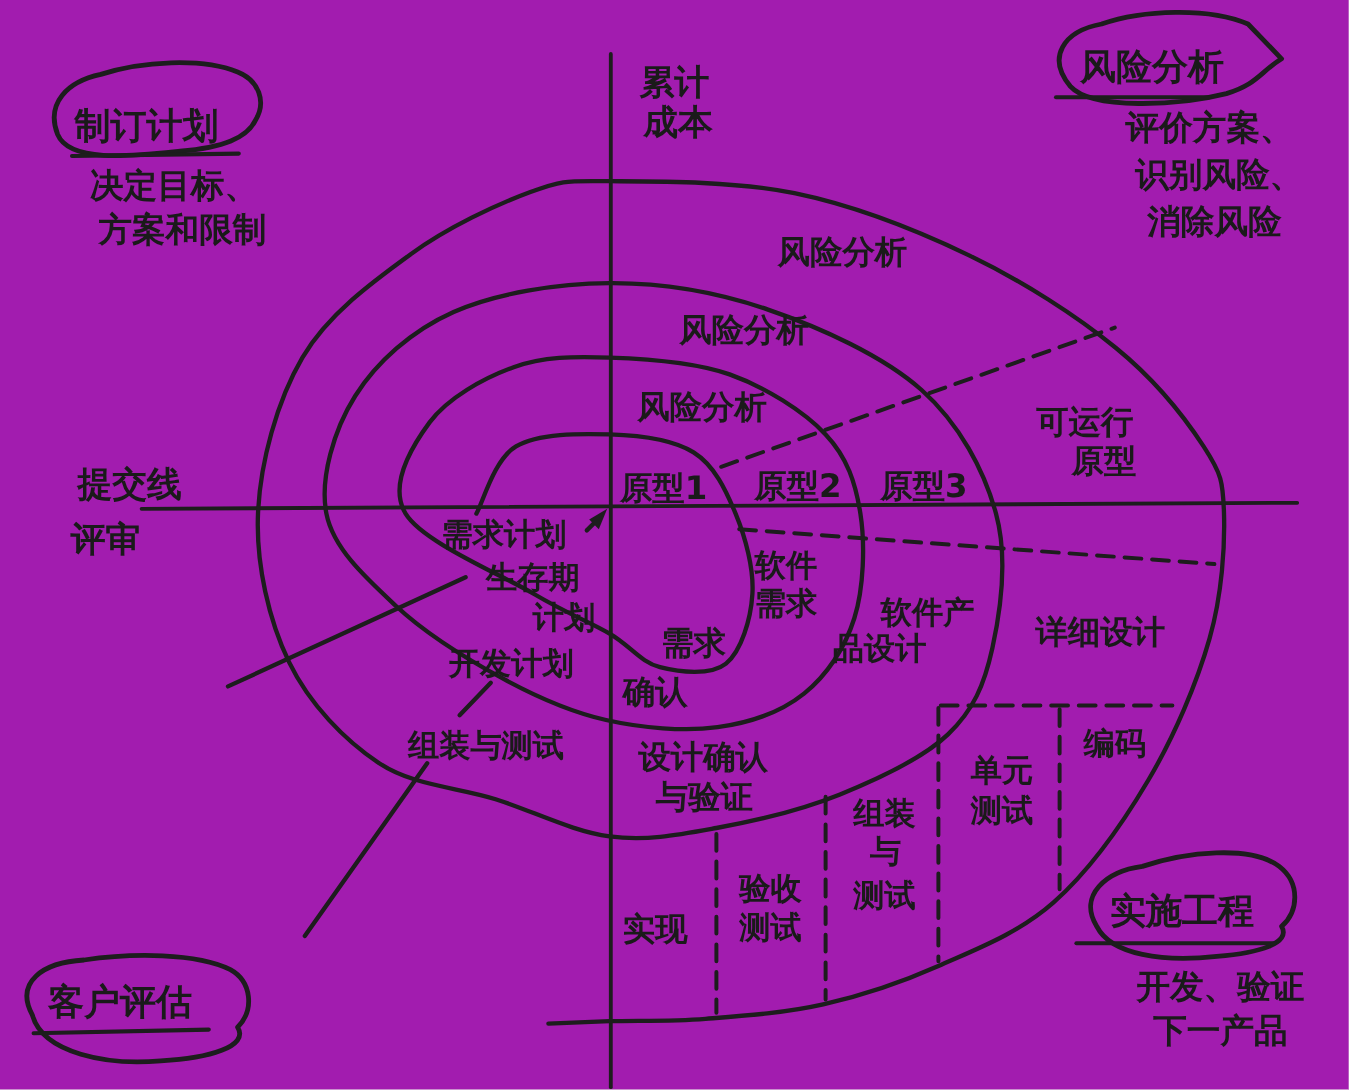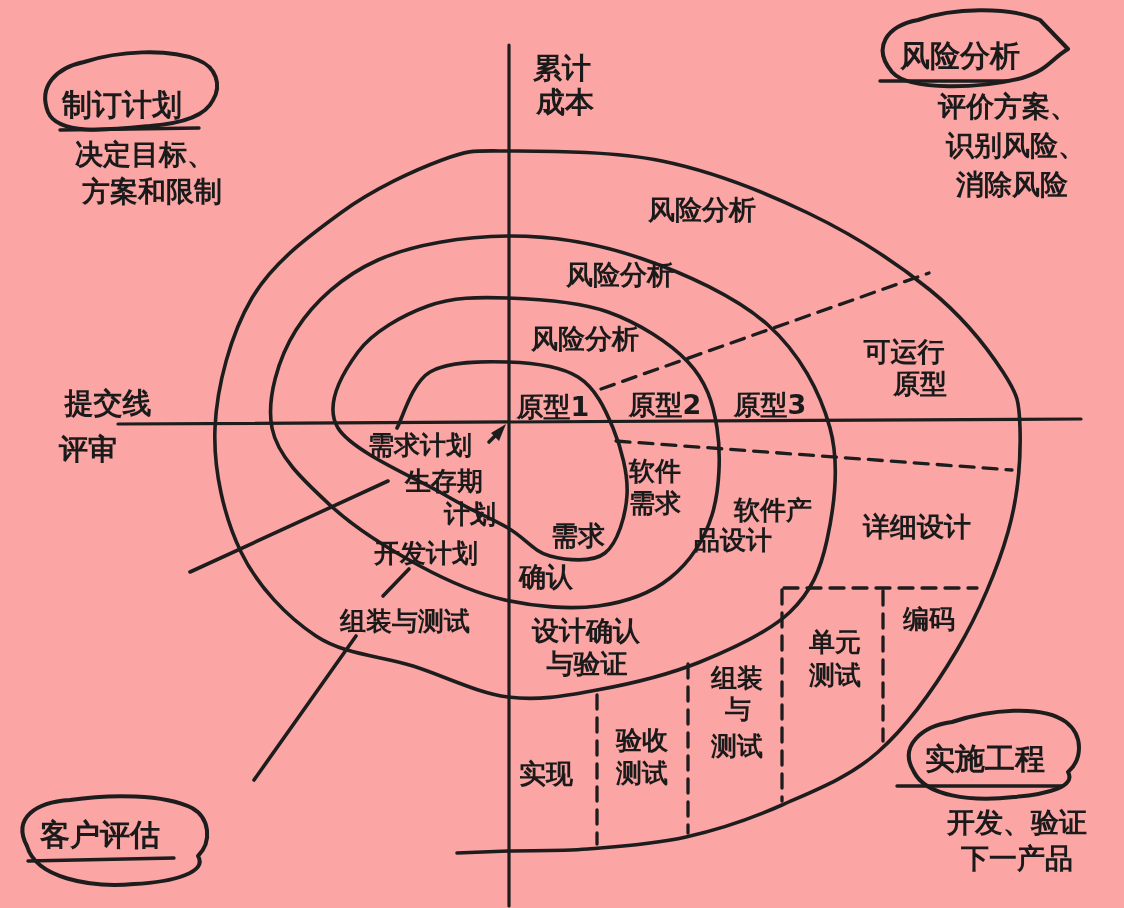--- a/index.html
+++ b/index.html
@@ -1,19 +1,19 @@
 <!DOCTYPE html>
 <html><head>
 <meta charset="utf-8">
 <style>
   html,body{margin:0;padding:0;background:#e8e8e6;}
   .stage{
     position:relative;
     width:1124px;height:908px;
-    background:#fca5a5;
+    background:#a21caf;
     overflow:hidden;
     font-family:"DejaVu Sans", sans-serif;
   }
   svg{display:block;}
   .ink-stroke{fill:none;stroke:#1d1d1d;stroke-width:3.6;stroke-linecap:round;stroke-linejoin:round;}
   .axis{stroke-width:3.2;}
   .dashed{stroke-dasharray:14 9;stroke-width:3.3;}
   .radial{stroke-width:3.6;}
   .blob{stroke-width:4;}
   .underline{stroke-width:3.4;}

